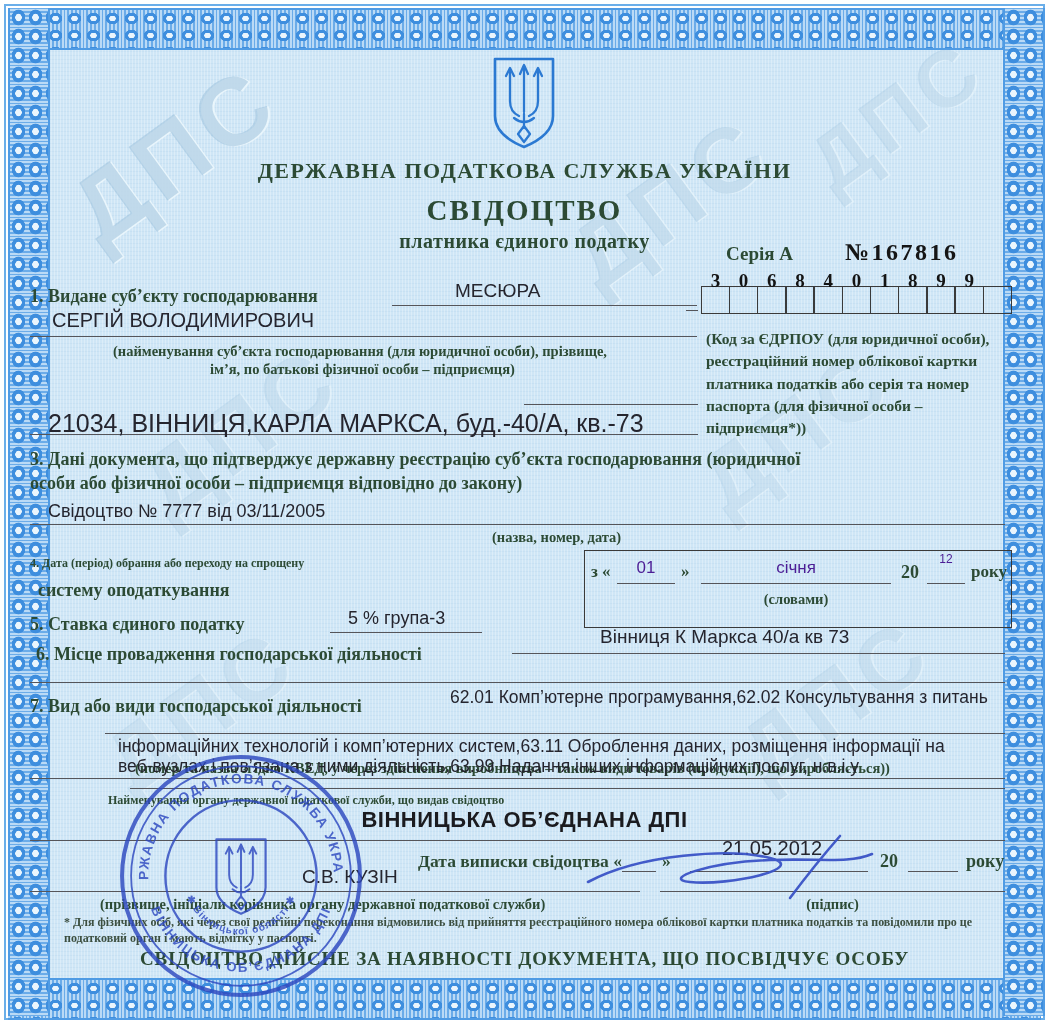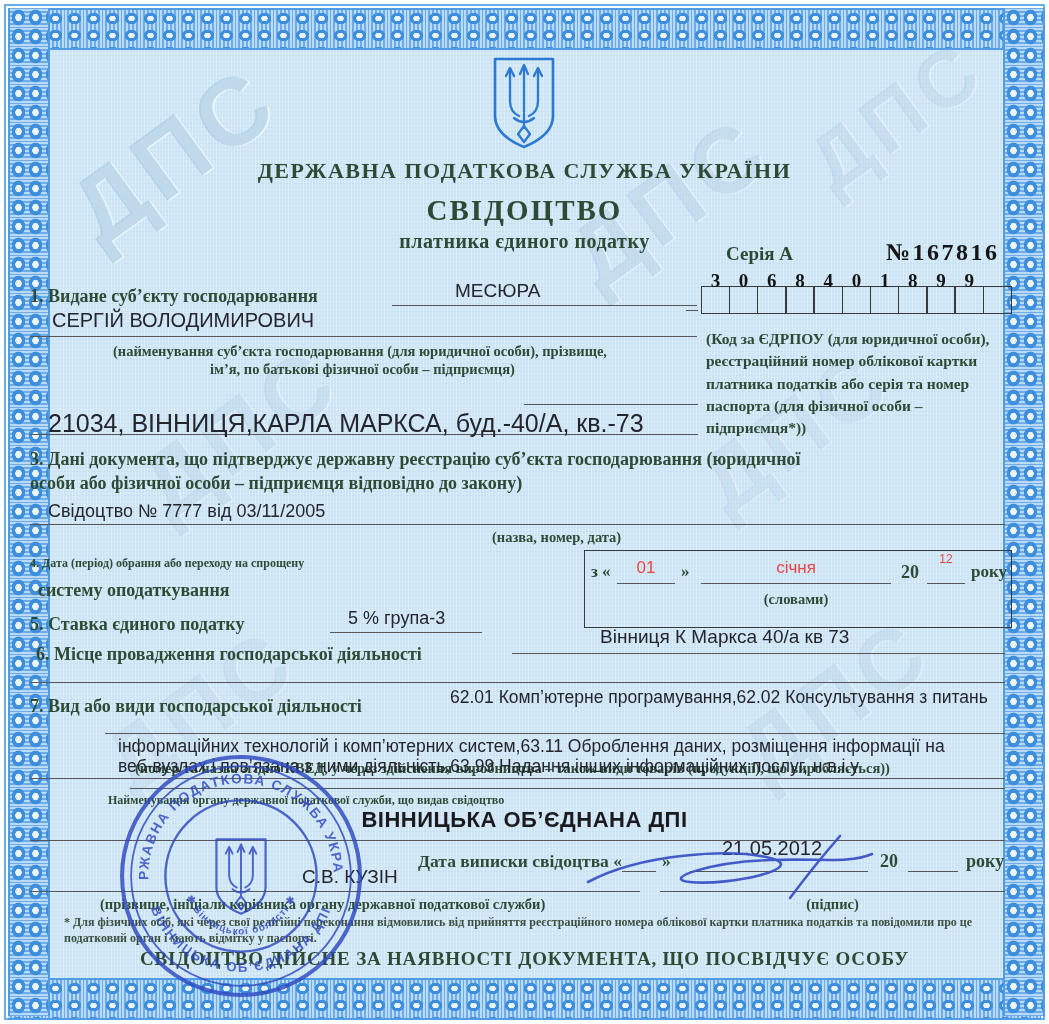--- a/index.html
+++ b/index.html
@@ -32,21 +32,21 @@
   .ln{position:absolute;border-bottom:1.4px solid #55555a;z-index:3;}
   .ctr{left:46px;width:957px;text-align:center;}
   .emblem{position:absolute;left:492px;top:56px;width:64px;height:94px;color:#2b79d2;z-index:4;}
   .codebox{position:absolute;left:702px;top:286px;display:flex;z-index:4;}
   .codebox .cell{width:27.6px;height:26px;border:1.4px solid #3a3a3a;margin-left:-1.4px;position:relative;}
   .codebox .cell span{position:absolute;left:0;right:0;top:-17px;text-align:center;
        font-family:"Liberation Serif",serif;font-weight:700;font-size:19px;color:#141414;}
   .datebox{position:absolute;left:584px;top:550px;width:426px;height:76px;border:1.6px solid #3a3a3a;z-index:4;}
   .datebox .glbl{position:absolute;font-family:"Liberation Serif",serif;font-weight:700;color:#2c4a34;font-size:17px;}
   .datebox .dln{position:absolute;border-bottom:1.4px solid #55555a;}
-  .datebox .dv{position:absolute;font-family:"Liberation Sans",sans-serif;color:#ef4444;text-align:center;}
+  .datebox .dv{position:absolute;font-family:"Liberation Sans",sans-serif;color:#4c1d95;text-align:center;}
   .stamp{position:absolute;left:115px;top:750px;width:252px;height:252px;z-index:6;opacity:.82;}
   .sig{position:absolute;left:580px;top:834px;width:300px;height:70px;z-index:6;}
 </style>
 </head>
 <body>
 
 <div class="doc">
 
   <svg width="0" height="0" style="position:absolute">
     <symbol id="tryzub" viewBox="0 0 64 94" fill="none" stroke="currentColor" stroke-linecap="round" stroke-linejoin="round">
@@ -82,21 +82,21 @@
   <div class="wm" style="left:730px;top:650px;font-size:88px;opacity:.55">ДПС</div>
 
   <svg class="emblem">
       <use href="#tryzub" width="64" height="94"></use>
     </svg>
   <div class="lbl ctr" style="top:158px;font-size:22px;letter-spacing:1.5px">ДЕРЖАВНА ПОДАТКОВА СЛУЖБА УКРАЇНИ</div>
   <div class="lbl ctr" style="top:194px;font-size:29px;letter-spacing:2px">СВІДОЦТВО</div>
   <div class="lbl ctr" style="top:230px;font-size:20px;letter-spacing:.5px">платника єдиного податку</div>
 
   <div class="lbl" style="left:726px;top:243px;font-size:19px">Серія А</div>
-  <div class="lbl" style="left:886px;top:239px;font-size:24px;letter-spacing:2.5px;color:#151515">№167816</div>
+  <div class="lbl" style="left:845px;top:239px;font-size:24px;letter-spacing:2.5px;color:#151515">№167816</div>
 
   <div class="ln" style="left:686px;top:310px;width:12px"></div>
   <div class="codebox">
     <div class="cell">
         <span>3</span>
       </div>
     <div class="cell">
         <span>0</span>
       </div>
     <div class="cell">

